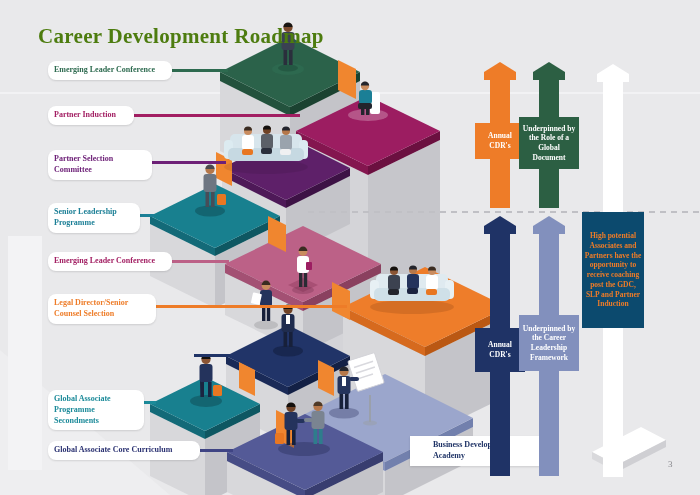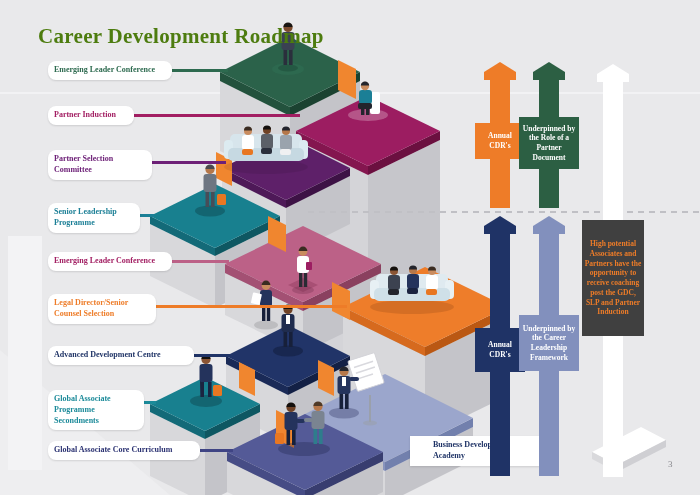--- a/index.html
+++ b/index.html
@@ -299,55 +299,54 @@
   <div class="m-line" style="left: 140px; top: 214px; width: 14px; background: rgb(27, 127, 150);"></div>
   <div class="m-box" style="left: 48px; top: 203px; width: 80px; color: rgb(27, 127, 150);">Senior Leadership Programme</div>
 
   <div class="m-line" style="left: 170px; top: 260px; width: 59px; background: rgb(188, 97, 135);"></div>
   <div class="m-box" style="left: 48px; top: 252px; width: 112px; color: rgb(162, 30, 98);">Emerging Leader Conference</div>
 
   <div class="m-line" style="left: 156px; top: 305px; width: 191px; background: rgb(238, 124, 40);"></div>
   <div class="m-box" style="left: 48px; top: 294px; width: 96px; color: rgb(238, 124, 40);">Legal Director/Senior Counsel Selection</div>
 
   <div class="m-line" style="left: 194px; top: 354px; width: 36px; background: rgb(31, 51, 102);"></div>
-  <div class="m-box" style="left: 48px; top: 346px; width: 134px; color: rgb(31, 51, 102);">Advanced Development Centre</div>
 
   <div class="m-line" style="left: 144px; top: 401px; width: 12px; background: rgb(27, 138, 153);"></div>
   <div class="m-box" style="left: 48px; top: 390px; width: 84px; color: rgb(27, 138, 153);">Global Associate Programme Secondments</div>
 
   <div class="m-line" style="left: 200px; top: 449px; width: 33px; background: rgb(63, 68, 132);"></div>
   <div class="m-box" style="left: 48px; top: 441px; width: 140px; color: rgb(43, 50, 114); font-family: Liberation Serif, serif;">Global Associate Core Curriculum</div>
 
   <div class="note-box" style="left: 370px; top: 436px; width: 84px; color: rgb(31, 51, 102);">Business Development Academy</div>
 
   <div class="varrow" style="left:484px;top:62px;height:146px">
     <div class="vhead" style="background: rgb(238, 124, 40);"></div>
     <div class="vshaft" style="background: rgb(238, 124, 40);"></div>
     <div class="abox" style="top: 61px; width: 46px; height: 32px; background: rgb(238, 124, 40); color: rgb(255, 255, 255);">Annual CDR's</div>
   </div>
 
   <div class="varrow" style="left:533px;top:62px;height:146px">
     <div class="vhead" style="background: rgb(44, 95, 67);"></div>
     <div class="vshaft" style="background: rgb(44, 95, 67);"></div>
-    <div class="abox" style="top: 55px; width: 56px; height: 48px; background: rgb(44, 95, 67); color: rgb(255, 255, 255);">Underpinned by the Role of a Partner Document</div>
+    <div class="abox" style="top: 55px; width: 56px; height: 48px; background: rgb(44, 95, 67); color: rgb(255, 255, 255);">Underpinned by the Role of a Global Document</div>
   </div>
 
   <div class="varrow" style="left:484px;top:216px;height:260px">
     <div class="vhead" style="background: rgb(31, 51, 102);"></div>
     <div class="vshaft" style="background: rgb(31, 51, 102);"></div>
     <div class="abox" style="top: 112px; width: 46px; height: 40px; background: rgb(31, 51, 102); color: rgb(255, 255, 255);">Annual CDR's</div>
   </div>
 
   <div class="varrow" style="left:533px;top:216px;height:260px">
     <div class="vhead" style="background: rgb(130, 144, 189);"></div>
     <div class="vshaft" style="background: rgb(130, 144, 189);"></div>
     <div class="abox" style="top: 99px; width: 56px; height: 52px; background: rgb(130, 144, 189); color: rgb(255, 255, 255);">Underpinned by the Career Leadership Framework</div>
   </div>
 
   <div class="varrow" style="left:597px;top:64px;height:413px">
     <div class="vhead" style="background: rgb(255, 255, 255);"></div>
     <div class="vshaft" style="background: rgb(255, 255, 255);"></div>
-    <div class="abox" style="top: 156px; width: 58px; height: 112px; background: #404040; color: rgb(238, 124, 40);">High potential Associates and Partners have the opportunity to receive coaching post the GDC, SLP and Partner Induction</div>
+    <div class="abox" style="top: 148px; width: 58px; height: 112px; background: #0c4a6e; color: rgb(238, 124, 40);">High potential Associates and Partners have the opportunity to receive coaching post the GDC, SLP and Partner Induction</div>
   </div>
 
   <div class="pageno">3</div>
 
 </div>
 
 </body></html>

